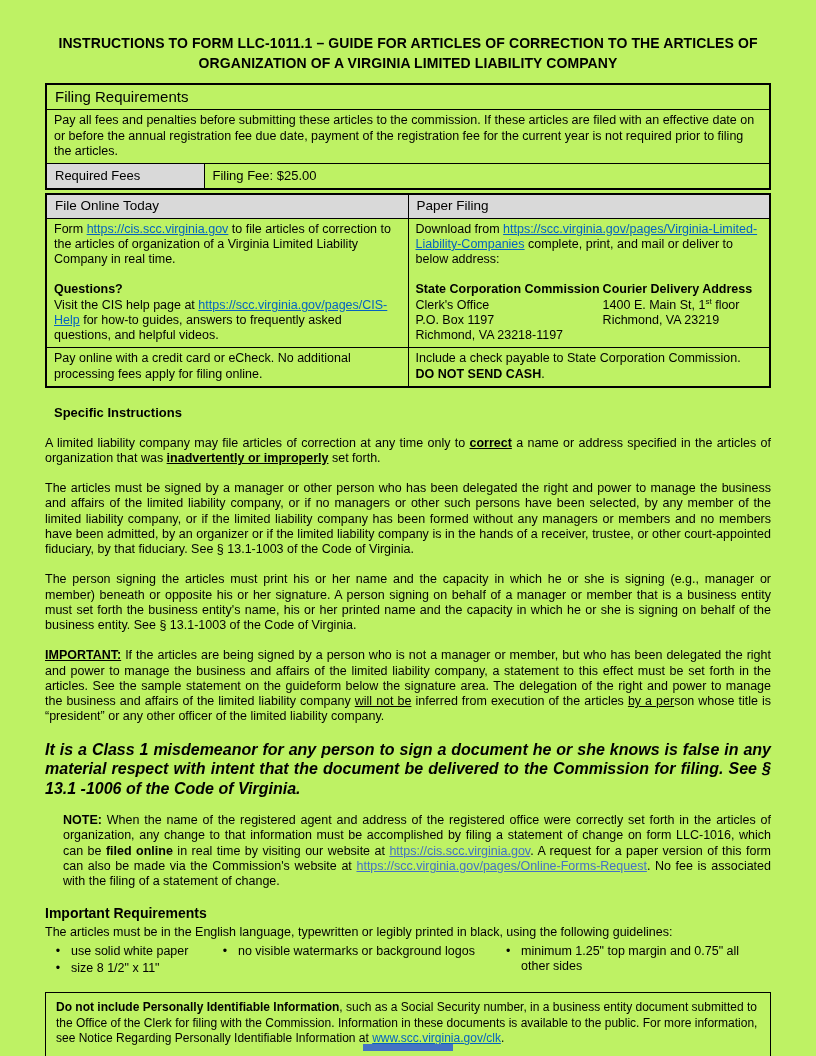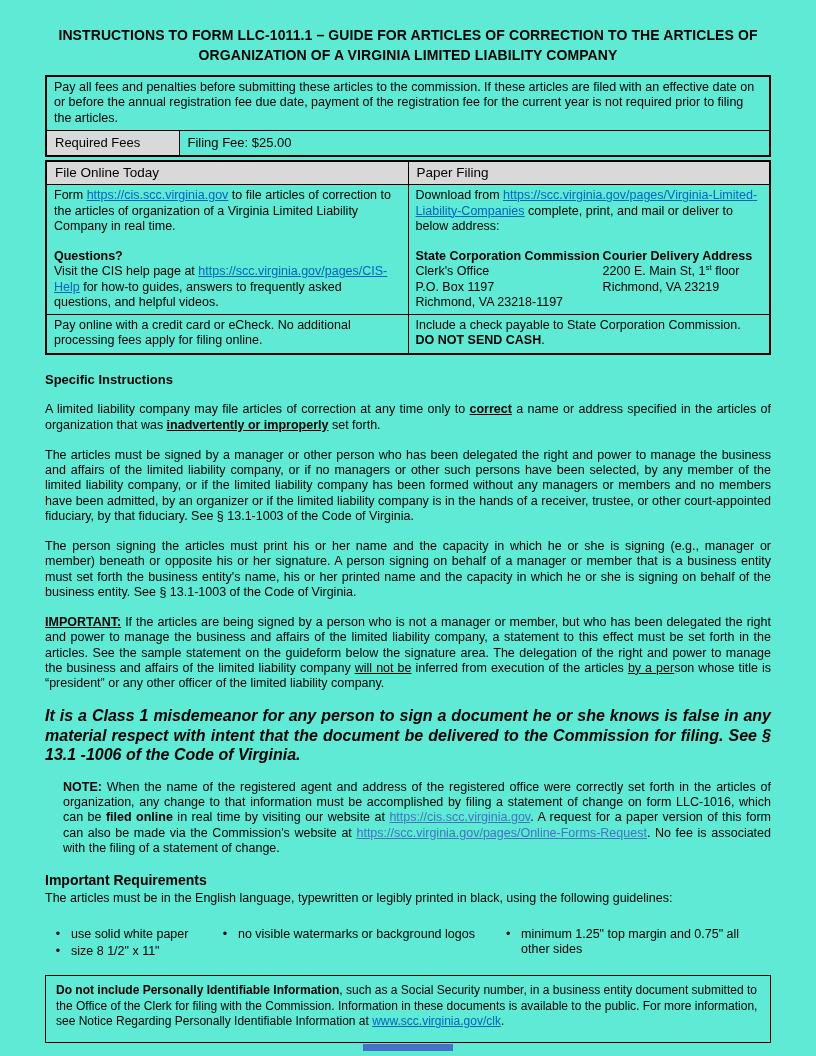--- a/index.html
+++ b/index.html
@@ -1,72 +1,75 @@
 <!DOCTYPE html>
 <html><head>
 <meta charset="utf-8">
 <style>
   * { margin:0; padding:0; box-sizing:border-box; }
   html,body { background:#888; }
   .page {
-    width:816px; height:1056px; background:#5eead4; margin:0 auto;
+    width:816px; height:1056px; background:#bef264; margin:0 auto;
     font-family:"Liberation Sans", sans-serif; font-size:12.5px; line-height:1.22;
-    color:#000; position:relative; padding:26px 45px 0 45px; overflow:hidden;
+    color:#000; position:relative; padding:34px 45px 0 45px; overflow:hidden;
   }
   .title {
     font-weight:bold; font-size:14px; line-height:1.4; text-align:center;
     max-width:700px; margin:0 auto 10px auto; letter-spacing:.1px;
   }
   table { border-collapse:collapse; width:100%; }
   table.tbl { border:2px solid #000; }
   .tbl td, .tbl th { border:1.5px solid #000; padding:2px 6px; vertical-align:top; text-align:left; font-weight:normal; }
   .gray { background:#d9d9d9; }
   .t1-header { font-size:15px; font-weight:bold; padding:3px 8px !important; }
   .t2-header { font-size:13.5px; font-weight:bold; padding:3px 8px !important; }
-  .fees-label { width:133px; font-weight:bold; font-size:13px; padding:4px 8px !important; }
+  .fees-label { width:158px; font-weight:bold; font-size:13px; padding:4px 8px !important; }
   .fees-value { font-weight:bold; font-size:13px; padding:4px 8px !important; }
   .tbl2 { margin-top:3px; }
   .cell-pad { padding:3px 7px 4px 7px !important;margin-left:14px; }
   .blank-line { height:15px; }
   .bold { font-weight:bold; }
   .bu { font-weight:bold; text-decoration:underline; }
   .u { text-decoration:underline; }
   .link { color:#0563c1; text-decoration:underline; cursor:pointer; }
   .link-lt { color:#4472c4; text-decoration:underline; cursor:pointer; }
   .addr-wrap { display:flex; }
   .addr-col1 { width:54%; }
   .addr-col2 { width:46%; }
   sup { font-size:8px; vertical-align:super; line-height:0; }
-  .section-h { font-weight:bold; font-size:13px; margin:17px 0 2px 0; }
+  .section-h { font-weight:bold; font-size:13px; margin:17px 0 2px 9px; }
   .para { text-align:justify; margin-top:15px; }
   .para + .para { margin-top:15px; }
   .italic-bold { font-weight:bold; font-style:italic; text-align:justify; margin-top:15px; font-size:16px; }
   .note-block { margin:15px 0 0 18px; text-align:justify; }
   .info-h { font-weight:bold; font-size:14px; margin:16px 0 2px 0; }
-  .bullets { display:flex; margin-top:20px; }
+  .bullets { display:flex; margin-top:4px; }
   .bcol1 { width:23%; }
   .bcol2 { width:39%; }
   .bcol3 { width:38%; }
   .brow { display:flex; margin-bottom:2px; }
   .brow::before { content:"•"; display:inline-block; width:26px; text-align:center; flex:0 0 26px; }
   .brow .btxt { display:block; }
   .pii-box { border:1.5px solid #000; margin-top:14px; padding:7px 10px 12px 10px; font-size:12px; line-height:1.3; }
   .doc-footer { text-align:right; margin-top:24px; font-size:12px; }
   .form-no { font-weight:bold; font-size:15px; }
   .bottom-bar { position:absolute; left:50%; transform:translateX(-50%); bottom:5px; width:90px; height:7px; background:#4472c4; }
 </style>
 </head>
 <body>
 
 <div class="page">
 
   <div class="title">INSTRUCTIONS TO FORM LLC-1011.1 – GUIDE FOR ARTICLES OF CORRECTION TO THE ARTICLES OF ORGANIZATION OF A VIRGINIA LIMITED LIABILITY COMPANY</div>
 
   <table class="tbl">
     <tbody>
+        <tr>
+      <td colspan="2" class="t1-header">Filing Requirements</td>
+    </tr>
     <tr>
       <td colspan="2" class="cell-pad">Pay all fees and penalties before submitting these articles to the commission. If these articles are filed with an effective date on or before the annual registration fee due date, payment of the registration fee for the current year is not required prior to filing the articles.</td>
     </tr>
     <tr>
       <td class="gray fees-label">Required Fees</td>
       <td class="fees-value">Filing Fee: $25.00</td>
     </tr>
   </tbody>
     </table>
 
@@ -88,21 +91,21 @@
         <div class="blank-line"></div>
         <div class="addr-wrap">
           <div class="addr-col1">
             <div class="bold">State Corporation Commission</div>
             <div>Clerk's Office</div>
             <div>P.O. Box 1197</div>
             <div>Richmond, VA 23218-1197</div>
           </div>
           <div class="addr-col2">
             <div class="bold">Courier Delivery Address</div>
-            <div><span>2200 E. Main St, 1</span><sup>st</sup><span> floor</span></div>
+            <div><span>1400 E. Main St, 1</span><sup>st</sup><span> floor</span></div>
             <div>Richmond, VA 23219</div>
           </div>
         </div>
       </td>
     </tr>
     <tr>
       <td class="cell-pad">Pay online with a credit card or eCheck. No additional processing fees apply for filing online.</td>
       <td class="cell-pad"><span>Include a check payable to State Corporation Commission. </span><span class="bold">DO NOT SEND CASH</span><span>.</span></td>
     </tr>
   </tbody>

